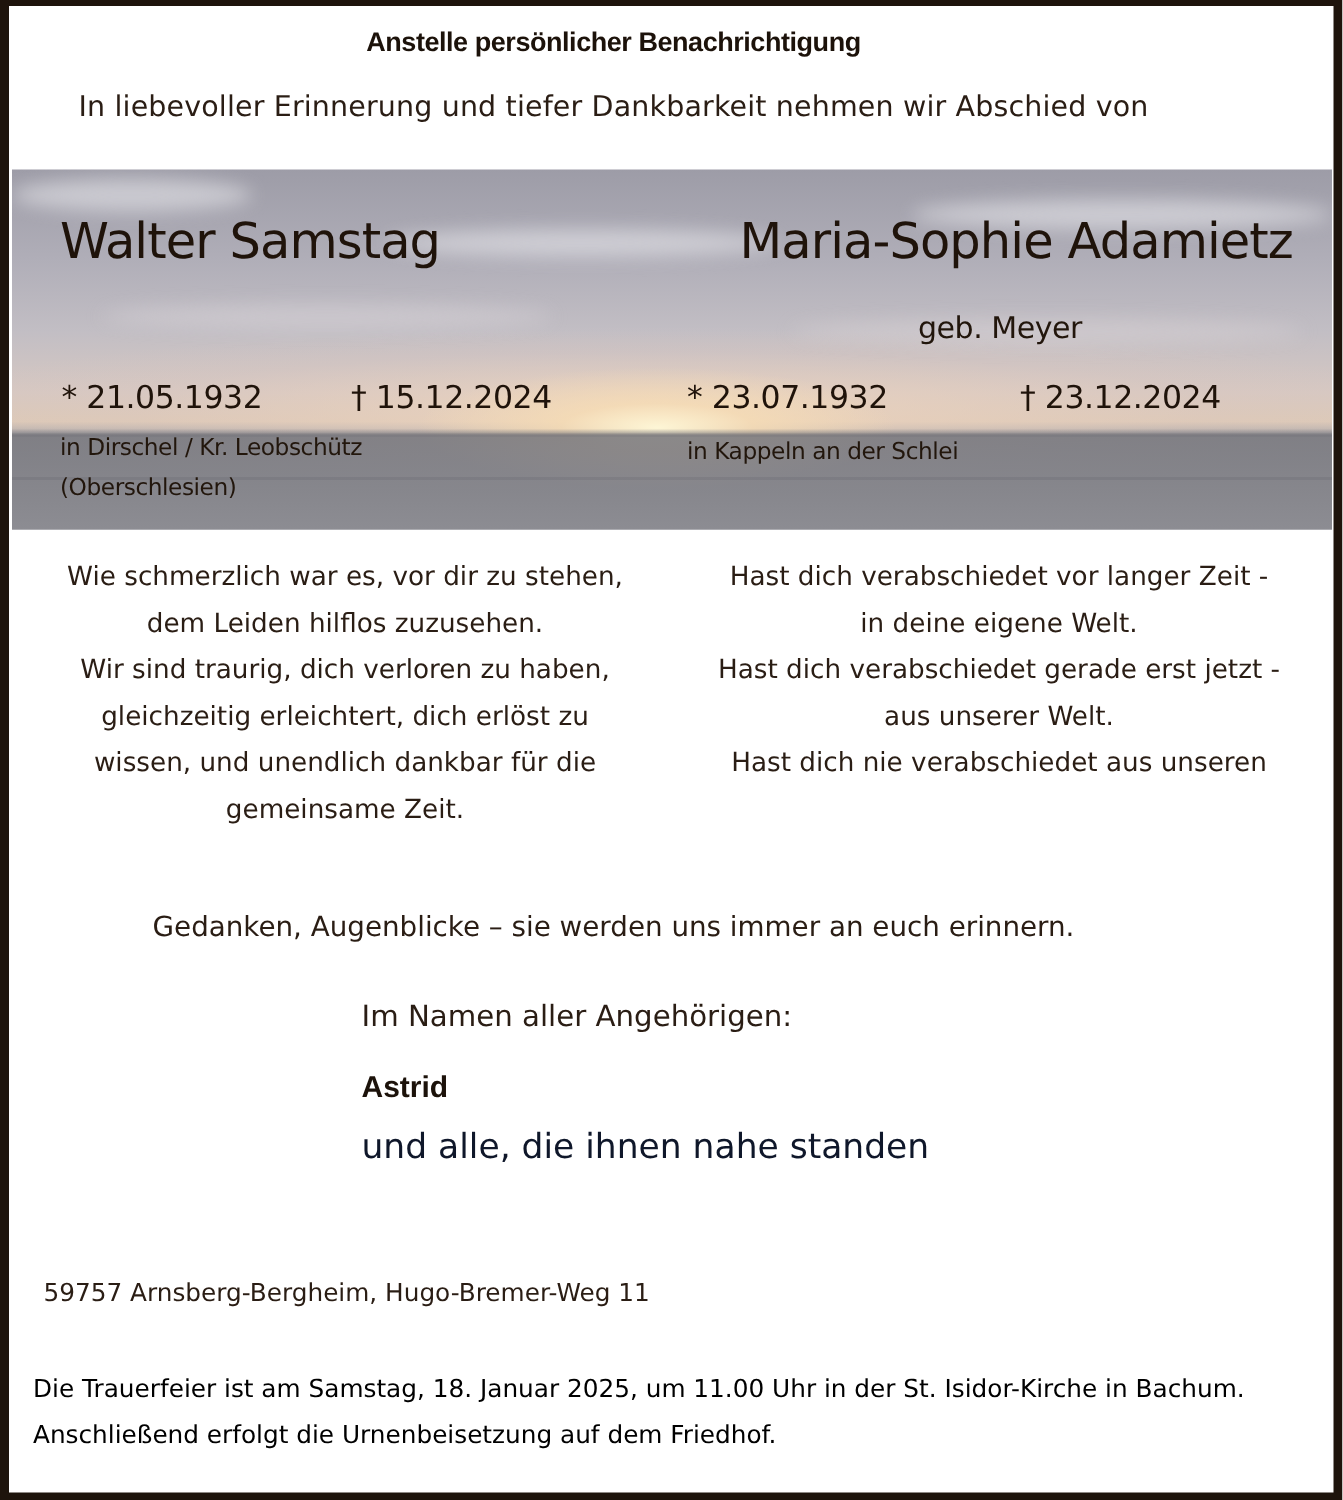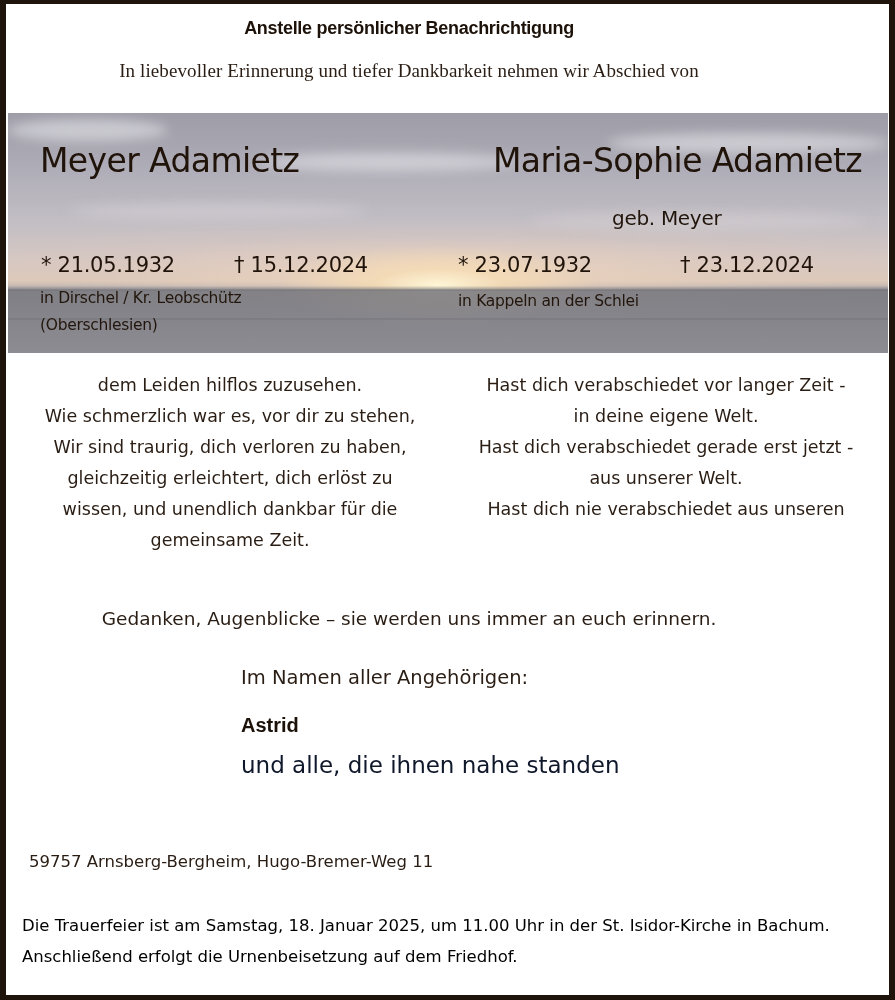--- a/index.html
+++ b/index.html
@@ -4,21 +4,21 @@
 <style>
   html, body { margin: 0; padding: 0; background: #ffffff; }
   body { width: 895px; height: 1000px; overflow: hidden; position: relative;
          font-family: "DejaVu Sans", "Liberation Sans", sans-serif; color: #2a1d14; }
   .frame { position: absolute; left: 0; top: 0; width: 895px; height: 1000px; box-sizing: border-box;
            border: 6px solid #1e140c; border-top-width: 4px; border-bottom-width: 5px; background: #fff; }
   .abs { position: absolute; white-space: nowrap; }
   .center { left: 0; width: 818px; text-align: center; }
 
   .header-title { top: 18px; font-family: "Liberation Sans", sans-serif; font-weight: bold; font-size: 18px; color: #1c120a; letter-spacing: -0.3px; }
-  .intro { top: 60px; font-size: 19px; color: #2a1d14; letter-spacing: 0.1px; font-family: Liberation Serif, serif; }
+  .intro { top: 60px; font-size: 19px; color: #2a1d14; letter-spacing: 0.1px; }
 
   .banner { position: absolute; left: 8px; top: 113px; width: 880px; height: 240px; overflow: hidden;
     background:
       linear-gradient(180deg, rgba(0,0,0,0) 0%, rgba(0,0,0,0) 72%, rgba(120,120,126,0.85) 74%, rgba(140,140,146,0.9) 100%),
       radial-gradient(ellipse 160px 40px at 430px 172px, rgba(255,248,215,0.95) 0%, rgba(248,222,180,0.7) 40%, rgba(230,205,190,0) 100%),
       radial-gradient(ellipse 520px 55px at 440px 160px, rgba(240,214,190,0.75) 0%, rgba(225,200,190,0.2) 70%, rgba(200,190,195,0) 100%),
       linear-gradient(180deg, #9d9ca7 0%, #b0aeb8 25%, #c2bec4 45%, #d6c8c2 62%, #dcc9b8 70%, #a9a7ab 74%, #8f8f96 100%);
   }
   .banner .cloud { position: absolute; border-radius: 50%; background: rgba(235,235,238,0.55); filter: blur(6px); }
   .banner .sea-line { position: absolute; left: 0; right: 0; height: 2px; background: rgba(100,100,108,0.25); }
@@ -50,35 +50,35 @@
 <div class="banner">
   <div class="cloud" style="left:0px; top:6px; width:160px; height:22px;"></div>
   <div class="cloud" style="left:250px; top:40px; width:260px; height:18px;"></div>
   <div class="cloud" style="left:600px; top:20px; width:280px; height:20px;"></div>
   <div class="cloud" style="left:60px; top:90px; width:300px; height:16px; background:rgba(220,215,220,0.45);"></div>
   <div class="cloud" style="left:520px; top:100px; width:340px; height:16px; background:rgba(220,212,215,0.45);"></div>
   <div class="sea-line" style="top:176px;"></div>
   <div class="sea-line" style="top:205px;"></div>
 </div>
 
-<div class="abs name" style="left:40px; top:141px;">Meyer Adamietz</div>
+<div class="abs name" style="left:40px; top:141px;">Walter Samstag</div>
 <div class="abs date" style="left:41px; top:253px;">* 21.05.1932</div>
 <div class="abs date" style="left:234px; top:253px;">† 15.12.2024</div>
 <div class="abs place" style="left:40px; top:289px;">in Dirschel / Kr. Leobschütz</div>
 <div class="abs place" style="left:40px; top:316px;">(Oberschlesien)</div>
 
 <div class="abs name" style="left:458px; top:141px;margin-left:35px;">Maria-Sophie Adamietz</div>
 <div class="abs maiden" style="left:612px; top:206px;">geb. Meyer</div>
 <div class="abs date" style="left:458px; top:253px;">* 23.07.1932</div>
 <div class="abs date" style="left:680px; top:253px;">† 23.12.2024</div>
 <div class="abs place" style="left:458px; top:292px;">in Kappeln an der Schlei</div>
 
 <div class="poem" style="left:20px; top:370px; width:420px;">
+  <span>Wie schmerzlich war es, vor dir zu stehen,</span>
   <span>dem Leiden hilflos zuzusehen.</span>
-  <span>Wie schmerzlich war es, vor dir zu stehen,</span>
   <span>Wir sind traurig, dich verloren zu haben,</span>
   <span>gleichzeitig erleichtert, dich erlöst zu</span>
   <span>wissen, und unendlich dankbar für die</span>
   <span>gemeinsame Zeit.</span>
 </div>
 <div class="poem" style="left:456px; top:370px; width:420px;">
   <span>Hast dich verabschiedet vor langer Zeit -</span>
   <span>in deine eigene Welt.</span>
   <span>Hast dich verabschiedet gerade erst jetzt -</span>
   <span>aus unserer Welt.</span>

